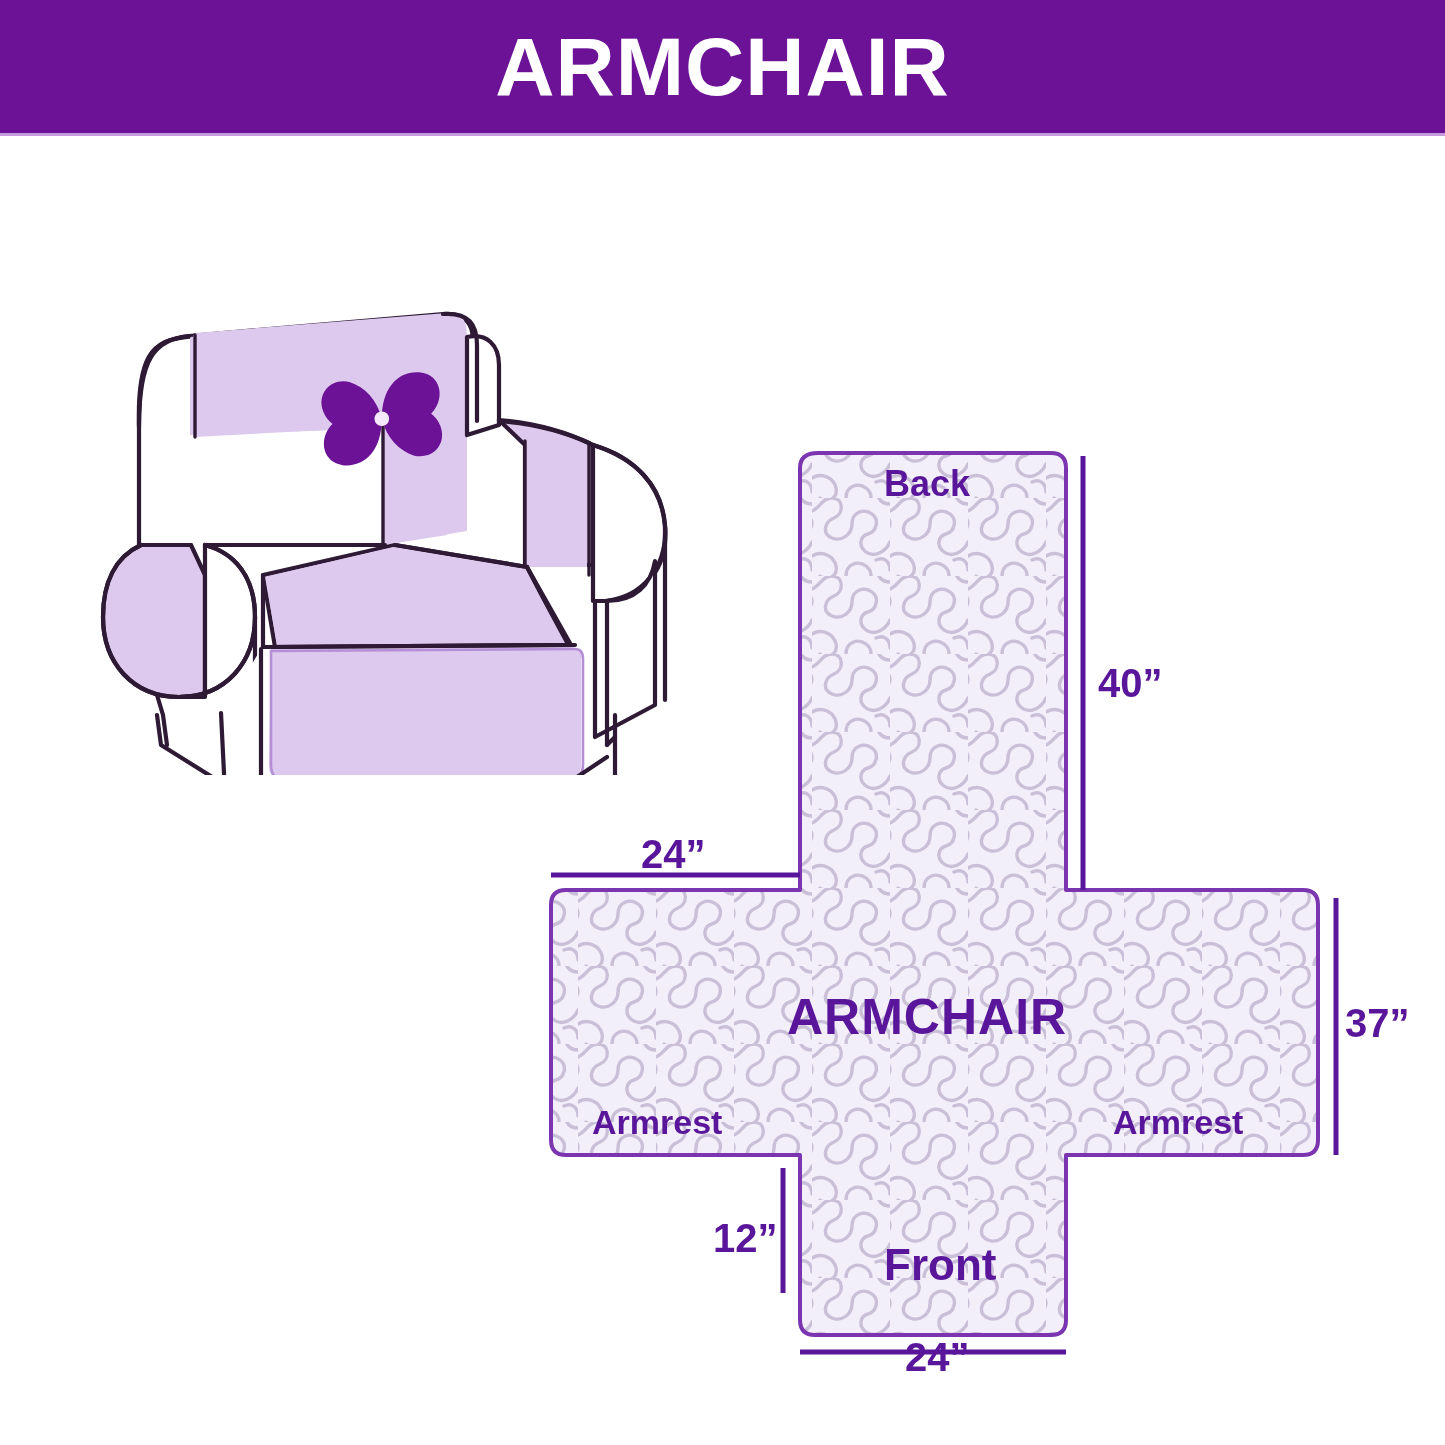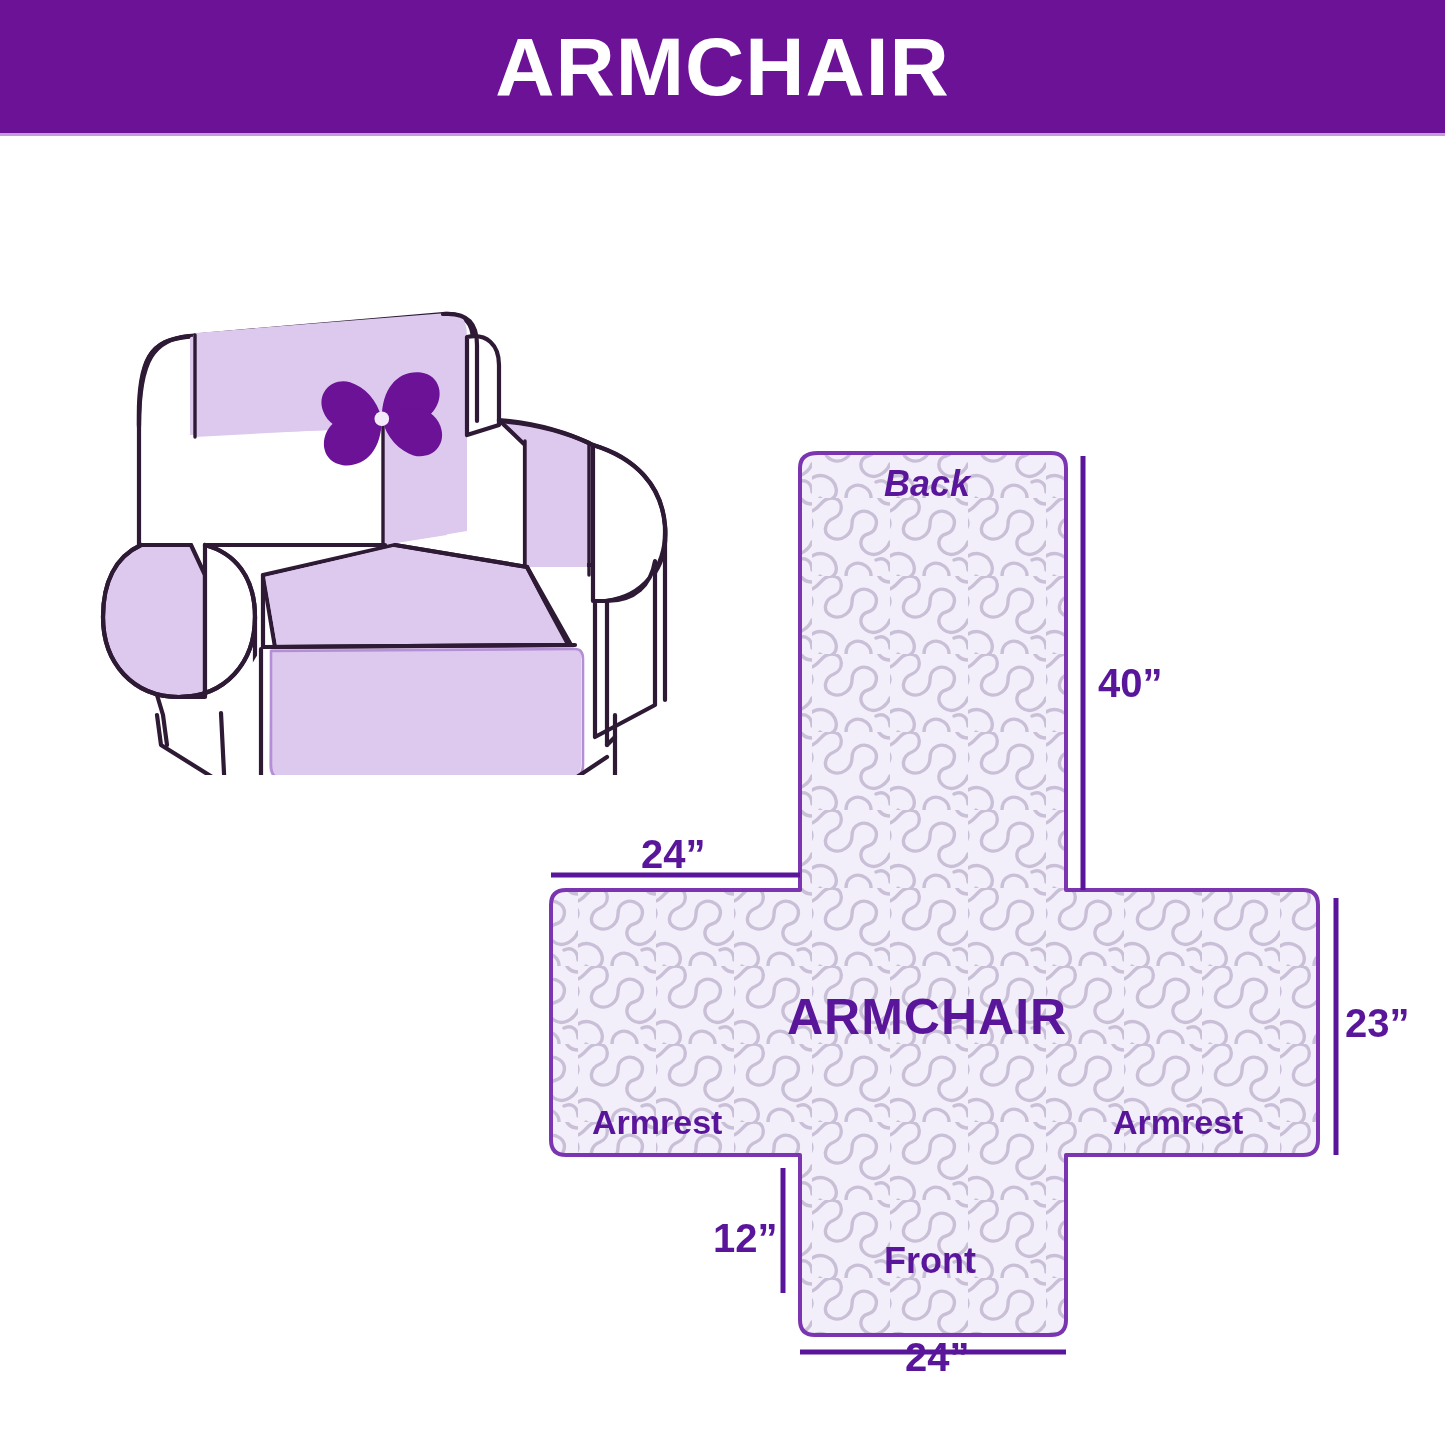--- a/index.html
+++ b/index.html
@@ -44,25 +44,25 @@
 
   
   .diag-label {
     position:absolute;
     color:#5A169A;
     font-weight:bold;
     font-family:"Liberation Sans", sans-serif;
     white-space:nowrap;
     line-height:1;
   }
-  #label-back      { left:884px;  top:466px;  font-size:36px;font-style:italic; }
+  #label-back      { left:884px;  top:466px;  font-size:36px; }
   #label-armchair  { left:787px;  top:992px;  font-size:50px; letter-spacing:1px; }
   #label-armrest-l { left:592px;  top:1105px; font-size:34px; }
   #label-armrest-r { left:1113px; top:1105px; font-size:34px; }
-  #label-front     { left:884px;  top:1243px; font-size:36px; }
+  #label-front     { left:884px;  top:1243px; font-size:44px; }
 
   .dim-label {
     position:absolute;
     color:#5A169A;
     font-weight:bold;
     font-family:"Liberation Sans", sans-serif;
     white-space:nowrap;
     line-height:1;
     font-size:40px;
   }
@@ -220,18 +220,18 @@
     </svg>
   </div>
 
   <div class="diag-label" id="label-back">Back</div>
   <div class="diag-label" id="label-armchair">ARMCHAIR</div>
   <div class="diag-label" id="label-armrest-l">Armrest</div>
   <div class="diag-label" id="label-armrest-r">Armrest</div>
   <div class="diag-label" id="label-front">Front</div>
 
   <div class="dim-label" id="dim-40">40”</div>
-  <div class="dim-label" id="dim-23">23”</div>
+  <div class="dim-label" id="dim-23">37”</div>
   <div class="dim-label" id="dim-24t">24”</div>
   <div class="dim-label" id="dim-13">12”</div>
   <div class="dim-label" id="dim-24b">24”</div>
 
 </div>
 
 </body></html>

